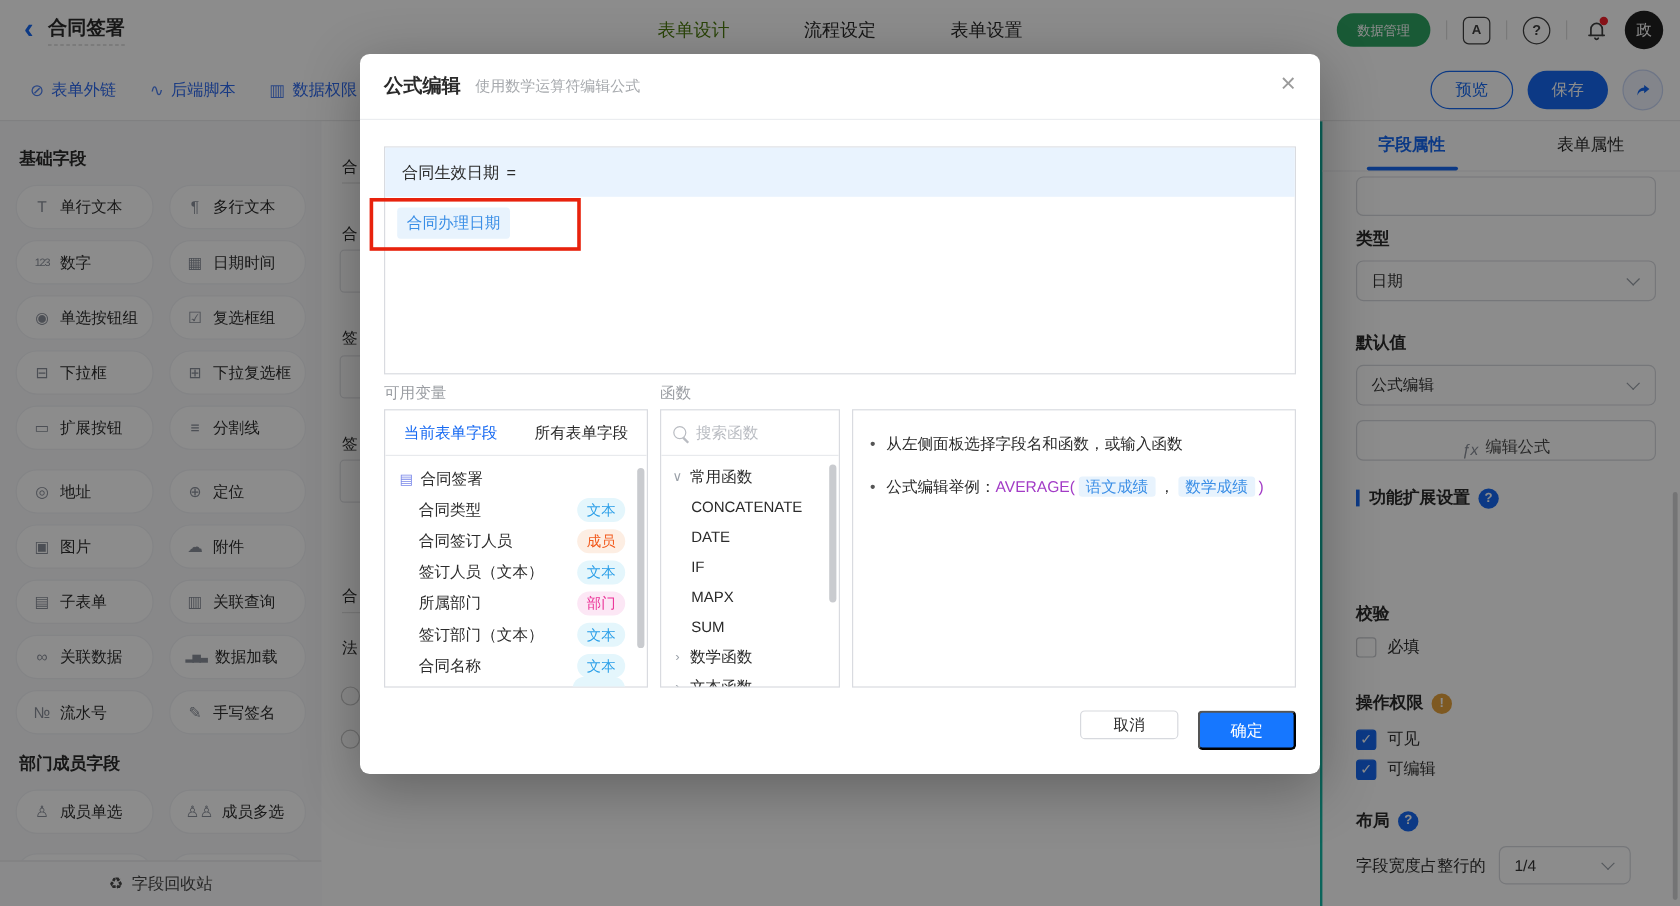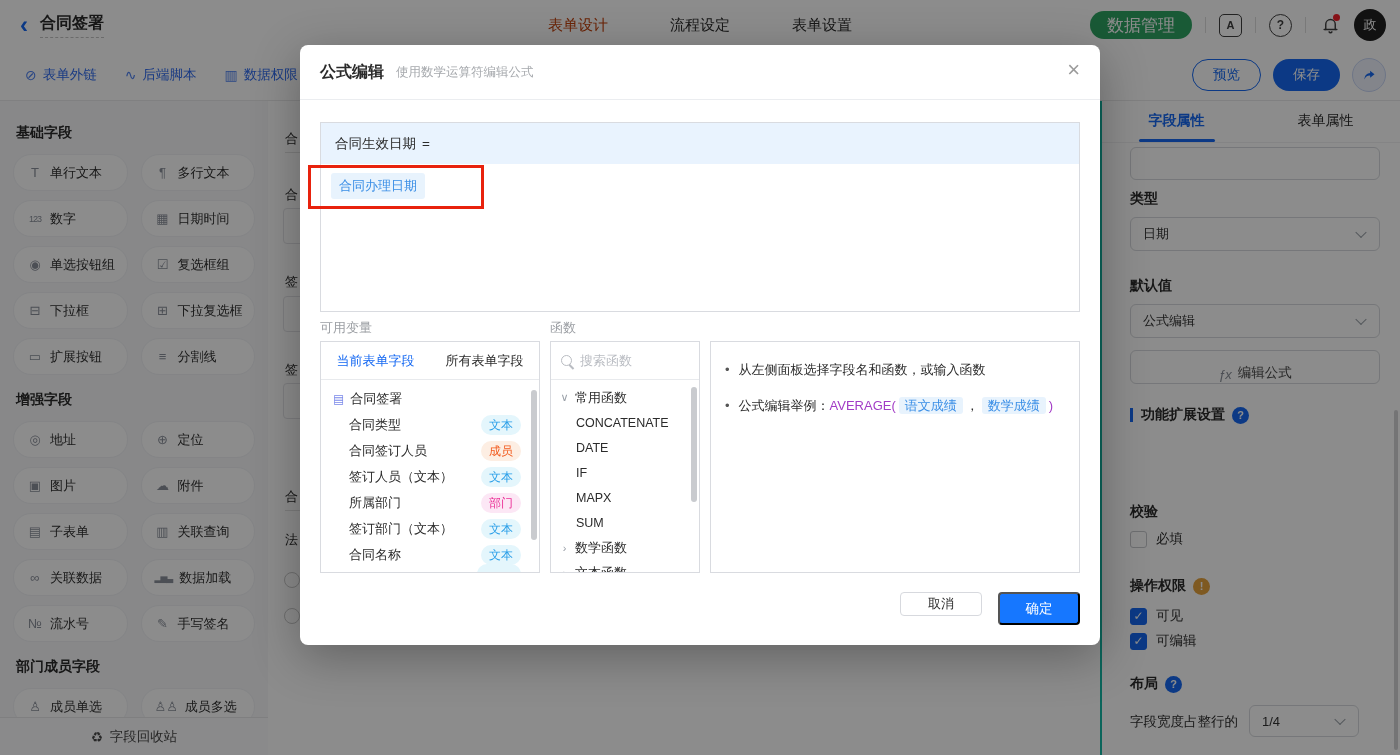--- a/index.html
+++ b/index.html
@@ -4,23 +4,23 @@
 <style>
   html,body{margin:0;padding:0}
   body{width:1400px;height:755px;position:relative;overflow:hidden;background:#fff;
        font-family:"Liberation Sans","DejaVu Sans",sans-serif;color:#2b2b2b;}
   
   .topbar{position:absolute;top:0;left:0;right:0;height:50px;background:#fff;border-bottom:1px solid #ededf0;display:flex;align-items:center;z-index:1}
   .back{color:#1669f2;font-size:24px;font-weight:bold;margin-left:20px;line-height:1;cursor:pointer}
   .apptitle{font-size:16px;font-weight:700;color:#2b2b2b;margin-left:12px;padding-bottom:3px;border-bottom:1px dashed #c3c3c3}
   .center-tabs{position:absolute;left:50%;transform:translateX(-50%);height:50px;display:flex;gap:62px;align-items:center}
   .ctab{font-size:15px;color:#2b2b2b;cursor:pointer}
-  .ctab.active{color:#c2410c}
+  .ctab.active{color:#4d7c0f}
   .top-right{position:absolute;right:14px;height:50px;display:flex;align-items:center;gap:13px}
-  .pill-green{background:#2fa463;color:#fff;font-size:17px;height:28px;padding:0 17px;border-radius:14px;display:flex;align-items:center;cursor:pointer}
+  .pill-green{background:#2fa463;color:#fff;font-size:11px;height:28px;padding:0 17px;border-radius:14px;display:flex;align-items:center;cursor:pointer}
   .vsep{width:1px;height:16px;background:#dcdcdc}
   .cicon{width:21px;height:21px;border:1.6px solid #3f3f3f;border-radius:5px;display:flex;align-items:center;justify-content:center;font-size:11px;font-weight:bold;color:#3f3f3f}
   .qicon{width:21px;height:21px;border:1.6px solid #3f3f3f;border-radius:50%;display:flex;align-items:center;justify-content:center;font-size:12px;font-weight:bold;color:#3f3f3f}
   .bell{position:relative;width:22px;height:22px;display:flex;align-items:center;justify-content:center}
   .bell .dot{position:absolute;right:1px;top:0;width:7px;height:7px;border-radius:50%;background:#f5222d}
   .avatar{width:32px;height:32px;border-radius:50%;background:#1f1f1f;color:#fff;font-size:13px;display:flex;align-items:center;justify-content:center;cursor:pointer}
   
   .toolbar{position:absolute;top:50px;left:0;right:0;height:50px;background:#fff;border-bottom:1px solid #e9e9ec;display:flex;align-items:center;z-index:1}
   .tb-left{display:flex;gap:28px;margin-left:25px}
   .tb-item{color:#2f6bef;font-size:13.5px;display:flex;align-items:center;gap:6px;cursor:pointer}
@@ -202,21 +202,20 @@
   </div>
         <div class="sbtn">
     <span class="sicon">▭</span>
     <span>扩展按钮</span>
   </div>
         <div class="sbtn">
     <span class="sicon">≡</span>
     <span>分割线</span>
   </div>
       </div>
-    <div class="stitle">增强字段</div>
     <div class="sgrid">
         <div class="sbtn">
     <span class="sicon">◎</span>
     <span>地址</span>
   </div>
         <div class="sbtn">
     <span class="sicon">⊕</span>
     <span>定位</span>
   </div>
         <div class="sbtn">

